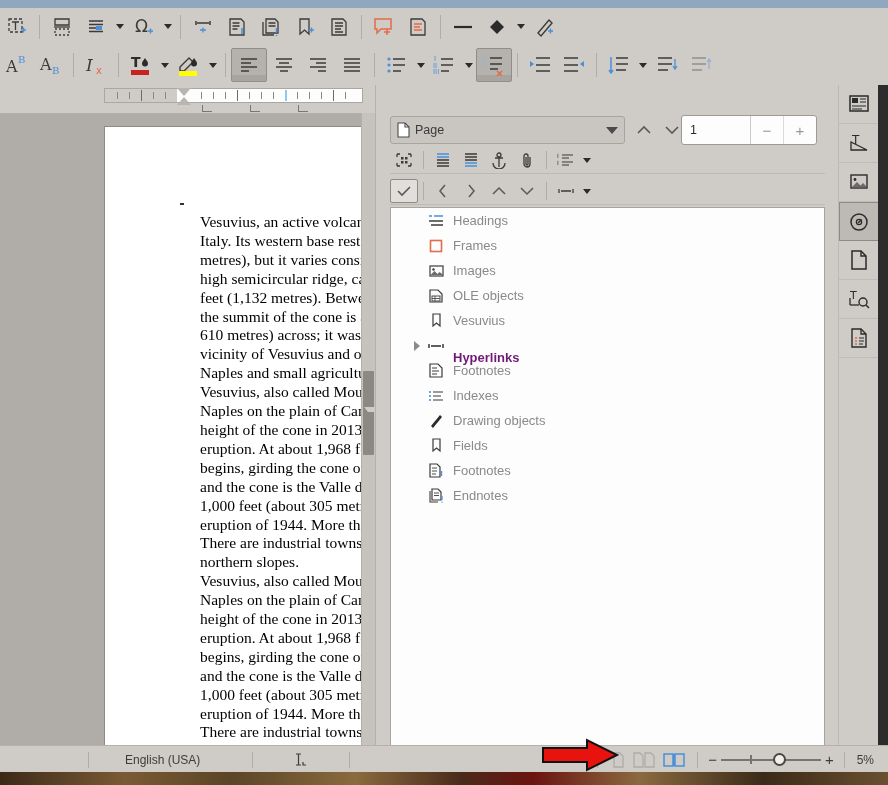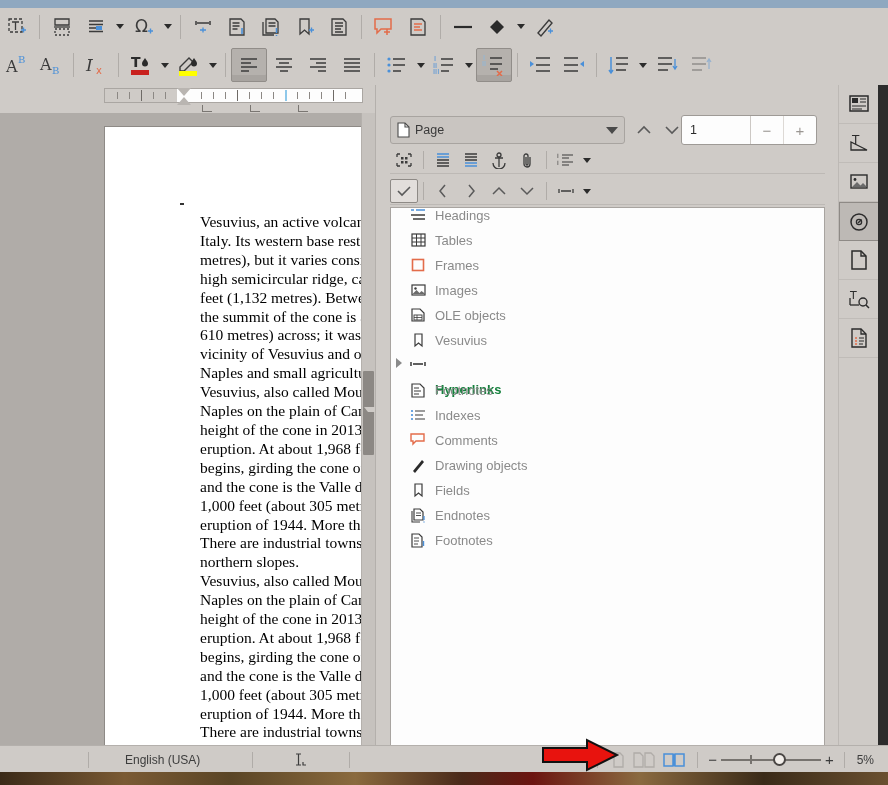--- a/index.html
+++ b/index.html
@@ -100,25 +100,25 @@
   .navtb{position:absolute;left:14px;width:435px;height:26px;background:#cfcbc7;display:flex;align-items:center;
          border-bottom:1px solid #bdb9b5;}
   .navtb2{top:62px;}
   .navtb3{top:93px;border-bottom:1px solid #bdb9b5;}
   .nbtn{width:28px;height:24px;display:flex;align-items:center;justify-content:center;border-radius:2px;}
   .nbtn.on{background:#e2dedb;border:1px solid #8e8a86;box-sizing:border-box;}
   .nsep{width:1px;height:18px;background:#b0aca8;margin:0 5px;}
 
   .navlist{position:absolute;left:14px;top:122px;width:435px;height:577px;background:#fdfdfd;
            border:1px solid #a8a4a0;box-sizing:border-box;overflow:hidden;}
-  .li{height:25px;display:flex;align-items:flex-start;padding-left:0;}
+  .li{height:25px;display:flex;align-items:center;padding-left:18px;}
   .li .tri{width:16px;display:flex;align-items:center;justify-content:center;}
   .li .ic{width:22px;display:flex;align-items:center;justify-content:center;}
   .li .tx{font-size:13px;color:#8a8a8a;margin-left:6px;}
-  .li.bold .tx{color:#15803d;font-weight:bold;margin-top:24px;}
+  .li.bold .tx{color:#701a75;font-weight:bold;margin-top:24px;}
   .tri i{width:0;height:0;border-top:5px solid transparent;border-bottom:5px solid transparent;
          border-left:6px solid #8a8a8a;display:block;}
 
   
   .rail{position:absolute;left:838px;top:85px;width:40px;height:660px;background:#cfcbc7;
         border-left:1px solid #bdb9b5;box-sizing:border-box;}
   .railbtn{width:40px;height:39px;display:flex;align-items:center;justify-content:center;
            border-bottom:1px solid #c0bcb8;box-sizing:border-box;}
   .railbtn.on{background:#bdb9b5;border:1px solid #8e8a86;}
   .railtop{position:absolute;left:0;top:0;width:40px;height:34px;}
@@ -643,30 +643,20 @@
                 <path d="M1 7h14M3 11h12"></path>
               </g>
             </svg>
           </span>
         <span class="tx">Headings</span>
       </div>
       <div class="li">
         <span class="tri"></span>
         <span class="ic">
           <svg width="15" height="14" viewBox="0 0 15 14">
-              <rect x="1" y="1" width="13" height="12" fill="none" stroke="#3b3b3b" stroke-width="1.2"></rect>
-          <path d="M1 5h13M1 9h13M5.5 1v12M10 1v12" stroke="#3b3b3b" stroke-width="1"></path>
-            </svg>
-          </span>
-        <span class="tx">Tables</span>
-      </div>
-      <div class="li">
-        <span class="tri"></span>
-        <span class="ic">
-          <svg width="15" height="14" viewBox="0 0 15 14">
               <rect x="1.5" y="1.5" width="11" height="11" fill="none" stroke="#e36c4a" stroke-width="1.6"></rect>
             </svg>
           </span>
         <span class="tx">Frames</span>
       </div>
       <div class="li">
         <span class="tri"></span>
         <span class="ic">
           <svg width="15" height="14" viewBox="0 0 15 14">
               <rect x="1" y="2" width="13" height="10" fill="none" stroke="#3b3b3b" stroke-width="1.2"></rect>
@@ -731,66 +721,57 @@
           <g stroke="#3b3b3b" stroke-width="1.2">
                 <path d="M5 3h10M5 7h8M5 11h10"></path>
               </g>
             </svg>
           </span>
         <span class="tx">Indexes</span>
       </div>
       <div class="li">
         <span class="tri"></span>
         <span class="ic">
-          <svg width="16" height="13" viewBox="0 0 16 13">
-              <path d="M1 1h13v7H6l-3 3V8H1z" fill="none" stroke="#e36c4a" stroke-width="1.4"></path>
-            </svg>
-          </span>
-        <span class="tx">Comments</span>
-      </div>
-      <div class="li">
-        <span class="tri"></span>
-        <span class="ic">
           <svg width="15" height="15" viewBox="0 0 15 15">
               <path d="M2 13L11 2l2 2L4 15z" fill="#2b2b2b"></path>
             </svg>
           </span>
         <span class="tx">Drawing objects</span>
       </div>
       <div class="li">
         <span class="tri"></span>
         <span class="ic">
           <svg width="13" height="15" viewBox="0 0 13 15">
               <path d="M3 1h7v12l-3.5-3L3 13z" fill="none" stroke="#3b3b3b" stroke-width="1.2"></path>
             </svg>
           </span>
         <span class="tx">Fields</span>
+      </div>
+      <div class="li">
+        <span class="tri"></span>
+        <span class="ic">
+          <svg width="15" height="15" viewBox="0 0 15 15">
+              <path d="M1 1h7l3 3v10H1z" fill="none" stroke="#3b3b3b" stroke-width="1.2"></path>
+          <path d="M3 5h5M3 8h5M3 11h4" stroke="#3b3b3b" stroke-width="0.9"></path>
+          <path d="M12.5 8v5" stroke="#4a90d9" stroke-width="1.4"></path>
+            </svg>
+          </span>
+        <span class="tx">Footnotes</span>
       </div>
       <div class="li">
         <span class="tri"></span>
         <span class="ic">
           <svg width="15" height="15" viewBox="0 0 15 15">
               <path d="M3 1h6l3 3v8H3z" fill="none" stroke="#3b3b3b" stroke-width="1.2"></path>
           <path d="M1 3v11h8" fill="none" stroke="#3b3b3b" stroke-width="1.1"></path>
           <path d="M5 5h5M5 7.5h5" stroke="#3b3b3b" stroke-width="0.9"></path>
           <path d="M13 8v4M13 13.5v1" stroke="#4a90d9" stroke-width="1.3"></path>
             </svg>
           </span>
         <span class="tx">Endnotes</span>
-      </div>
-      <div class="li">
-        <span class="tri"></span>
-        <span class="ic">
-          <svg width="15" height="15" viewBox="0 0 15 15">
-              <path d="M1 1h7l3 3v10H1z" fill="none" stroke="#3b3b3b" stroke-width="1.2"></path>
-          <path d="M3 5h5M3 8h5M3 11h4" stroke="#3b3b3b" stroke-width="0.9"></path>
-          <path d="M12.5 8v5" stroke="#4a90d9" stroke-width="1.4"></path>
-            </svg>
-          </span>
-        <span class="tx">Footnotes</span>
       </div>
     </div>
 
   </div>
 
   <div class="rail">
     <div class="railtop"></div>
     <div class="railbtn">
       <svg width="22" height="20" viewBox="0 0 22 20">
           <rect x="2" y="2" width="18" height="15" fill="none" stroke="#2b2b2b" stroke-width="1.5"></rect>

